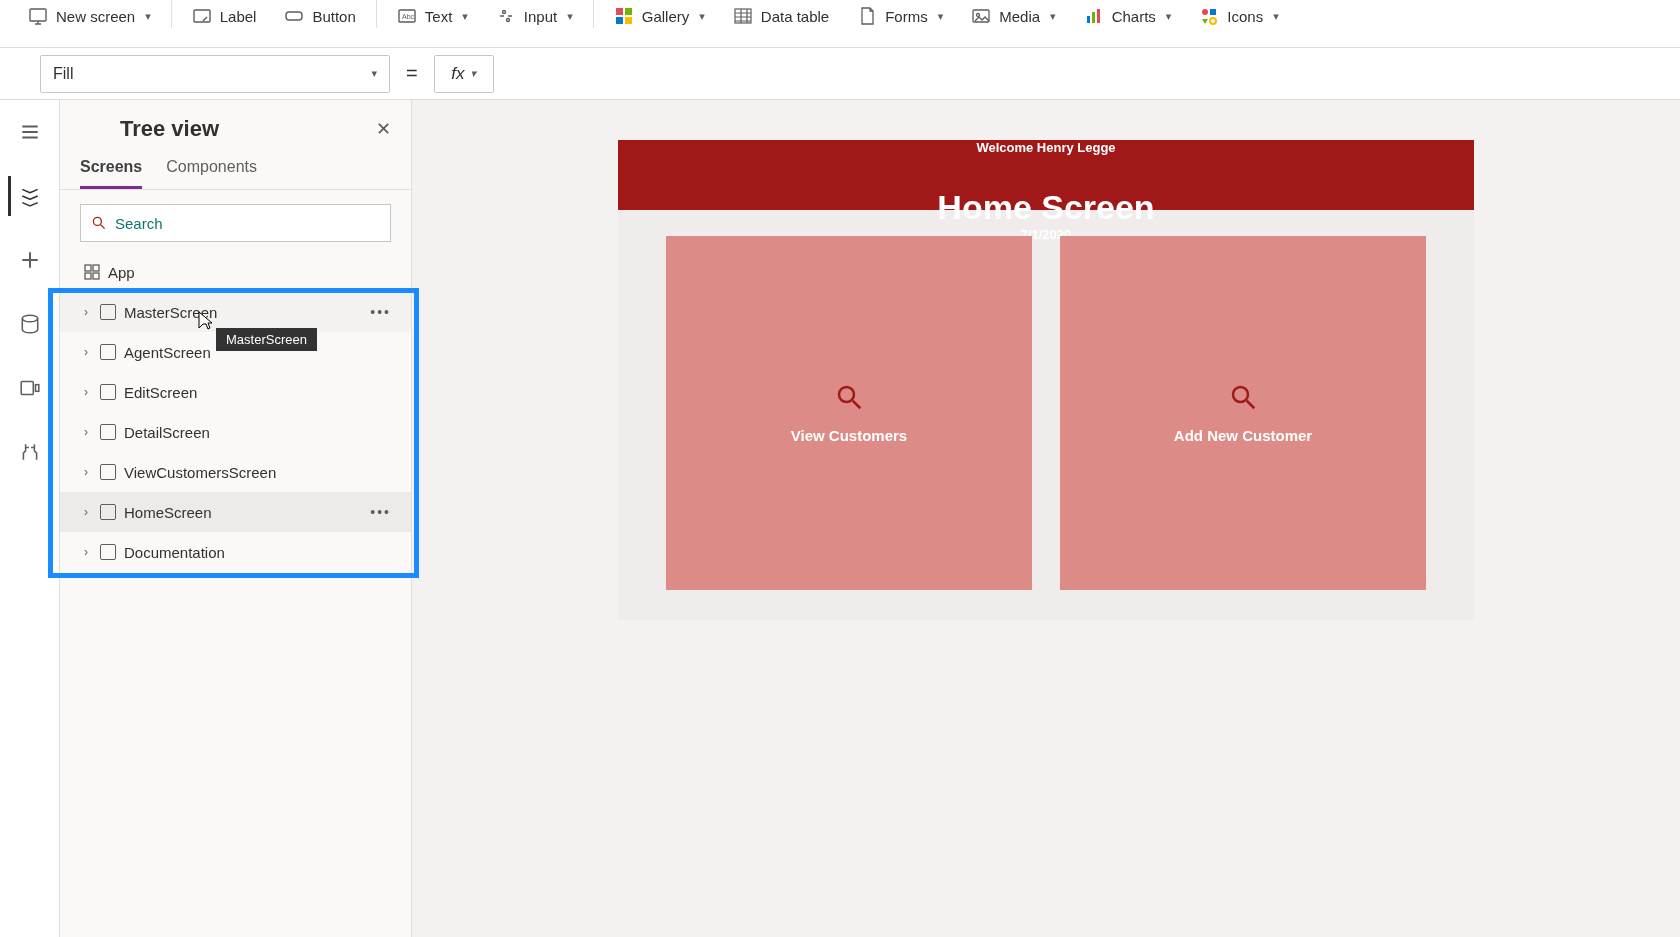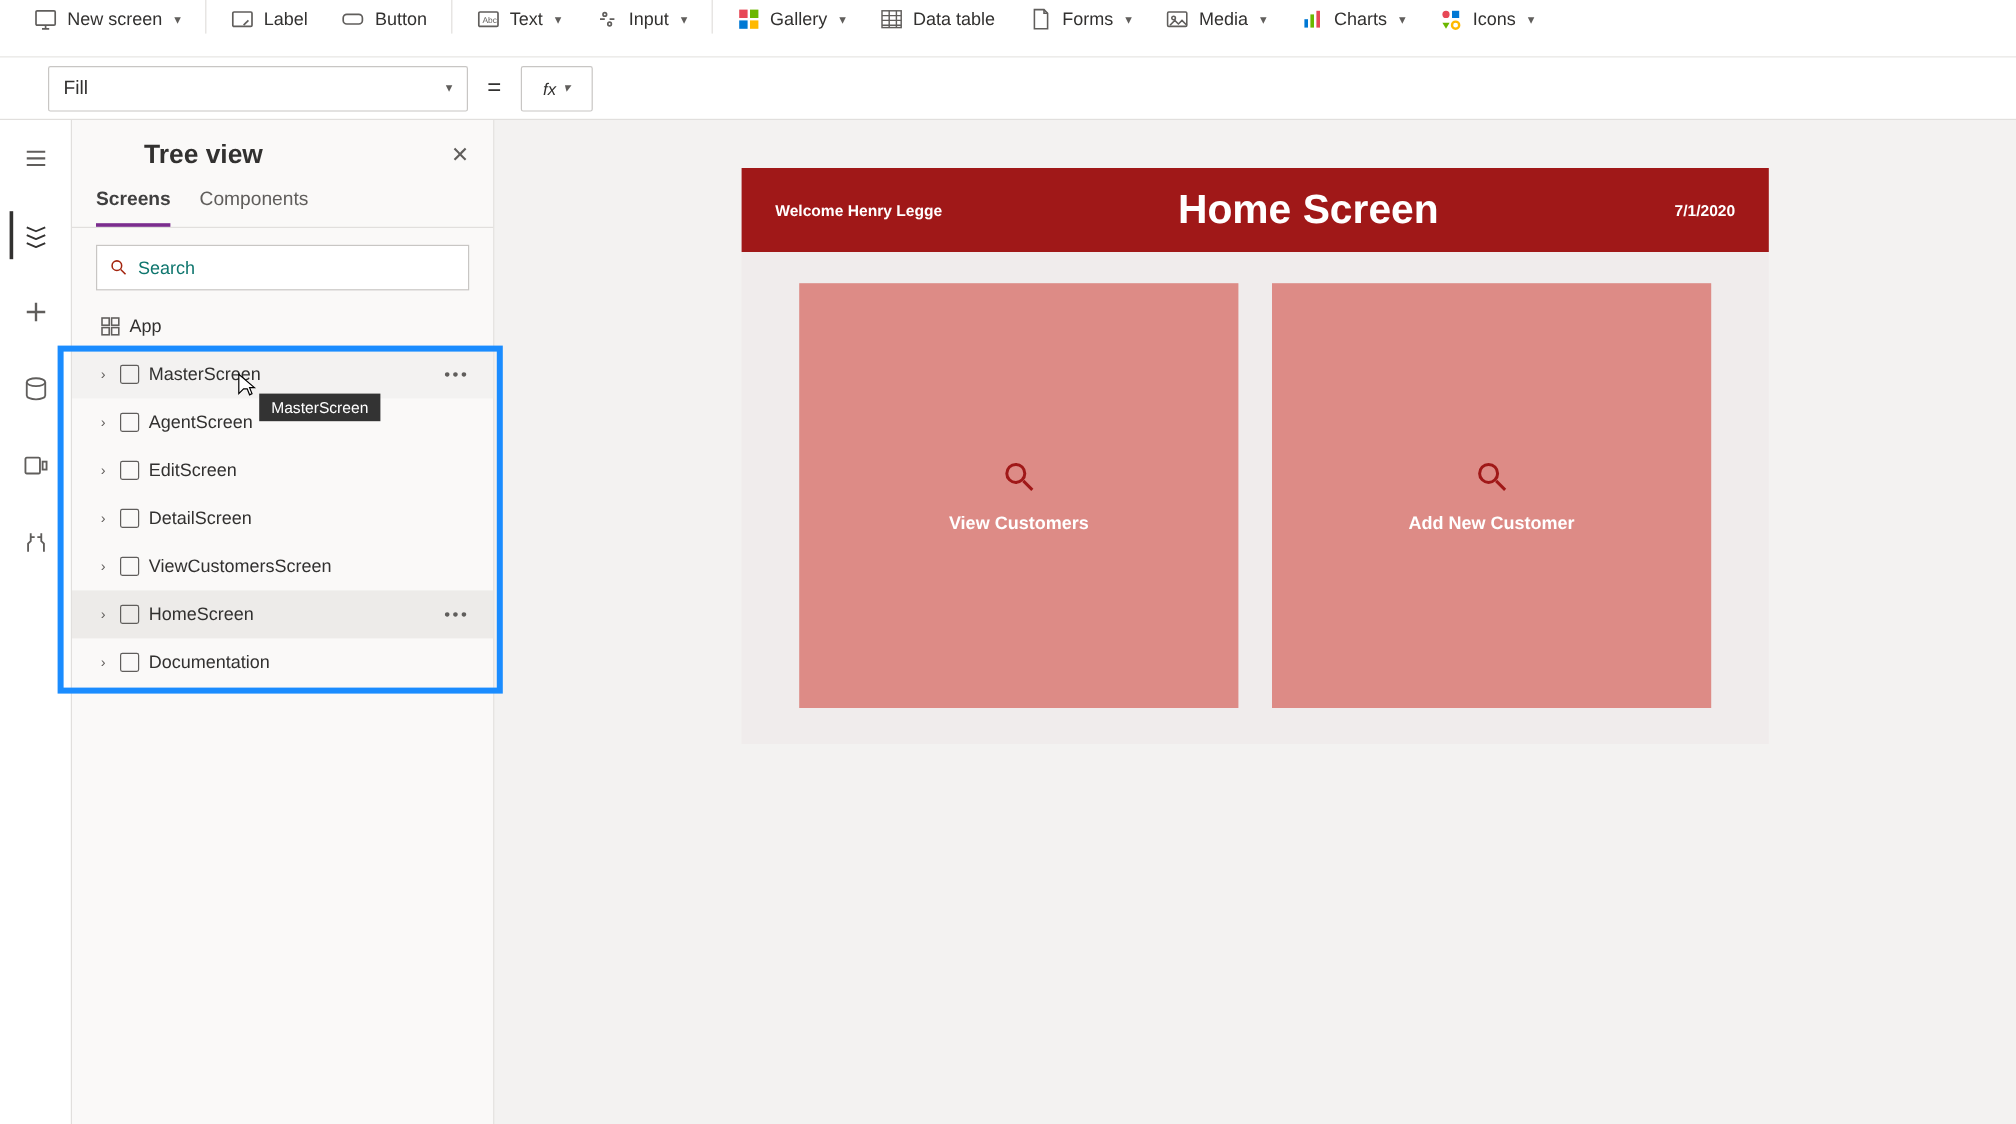--- a/index.html
+++ b/index.html
@@ -178,23 +178,24 @@
     height: 480px;
     background: #f0ecec;
     display: flex; flex-direction: column;
   }
   .app-header {
     height: 70px;
     background: #a01818;
     color: #fff;
     display: flex; align-items: center; justify-content: space-between;
     padding: 0 28px;
+    flex-direction: column;
   }
   .app-welcome { font-size: 13px; font-weight:600; }
-  .app-title   { font-size: 34px; font-weight: 700; }
+  .app-title   { font-size: 34px; font-weight: 700; margin-top: 33px; }
   .app-date    { font-size: 13px; font-weight:600; }
   .app-body {
     flex: 1;
     display: flex; gap: 28px;
     padding: 26px 48px 30px 48px;
   }
   .tile {
     flex: 1;
     background: #dd8b86;
     display: flex; flex-direction: column; align-items: center; justify-content: center;
@@ -337,21 +338,21 @@
   </div>
 </div>
 
 <div class="formula-row">
   <div class="prop-select">
     <span>Fill</span>
     <span class="chev">▾</span>
   </div>
   <span class="equals">=</span>
   <div class="fx-box">
-    <span style="font-size:14px">fx</span>
+    <span style="font-size:17px">fx</span>
     <span class="chev">▾</span>
   </div>
 </div>
 
 <div class="body">
 
   <div class="rail">
     <div class="rail-btn">
       <svg viewBox="0 0 20 20" width="22" height="22" stroke="#605e5c" stroke-width="1.6">
           <path d="M3 5h14M3 10h14M3 15h14"></path>

